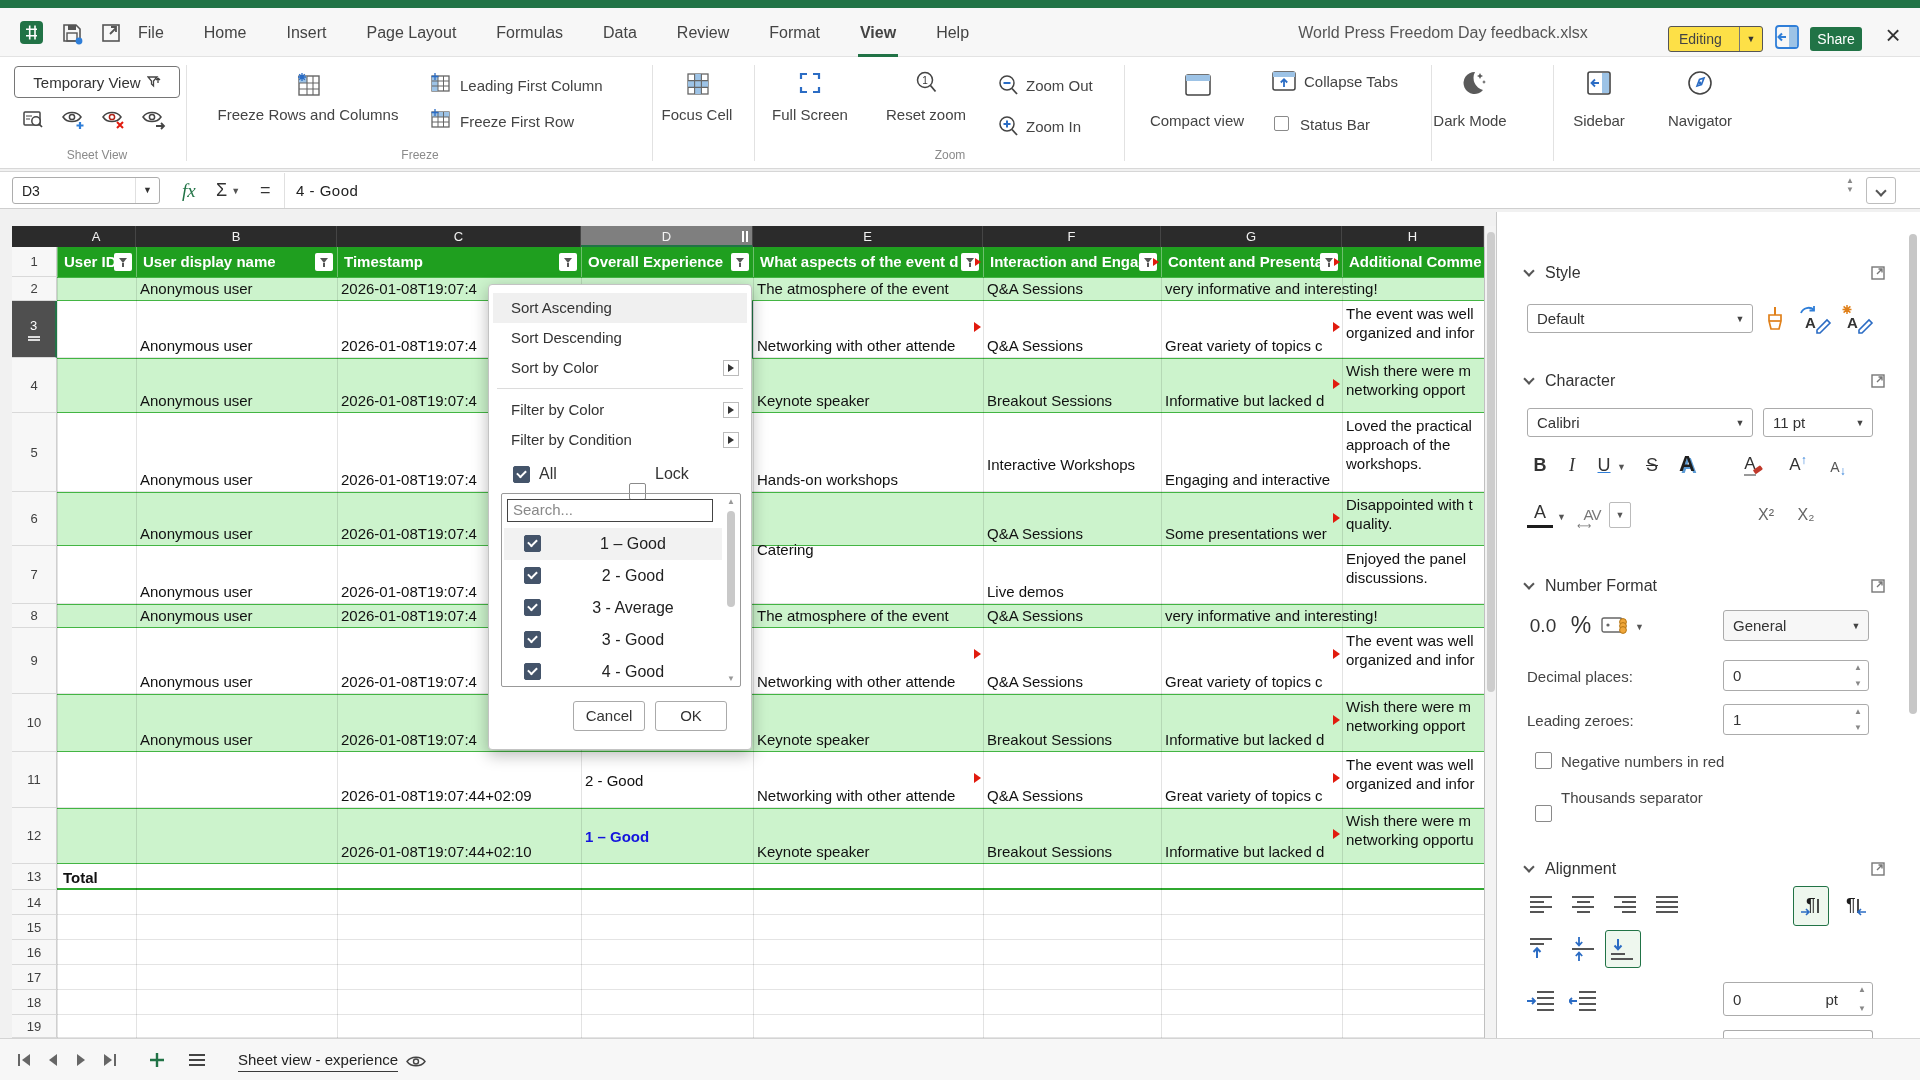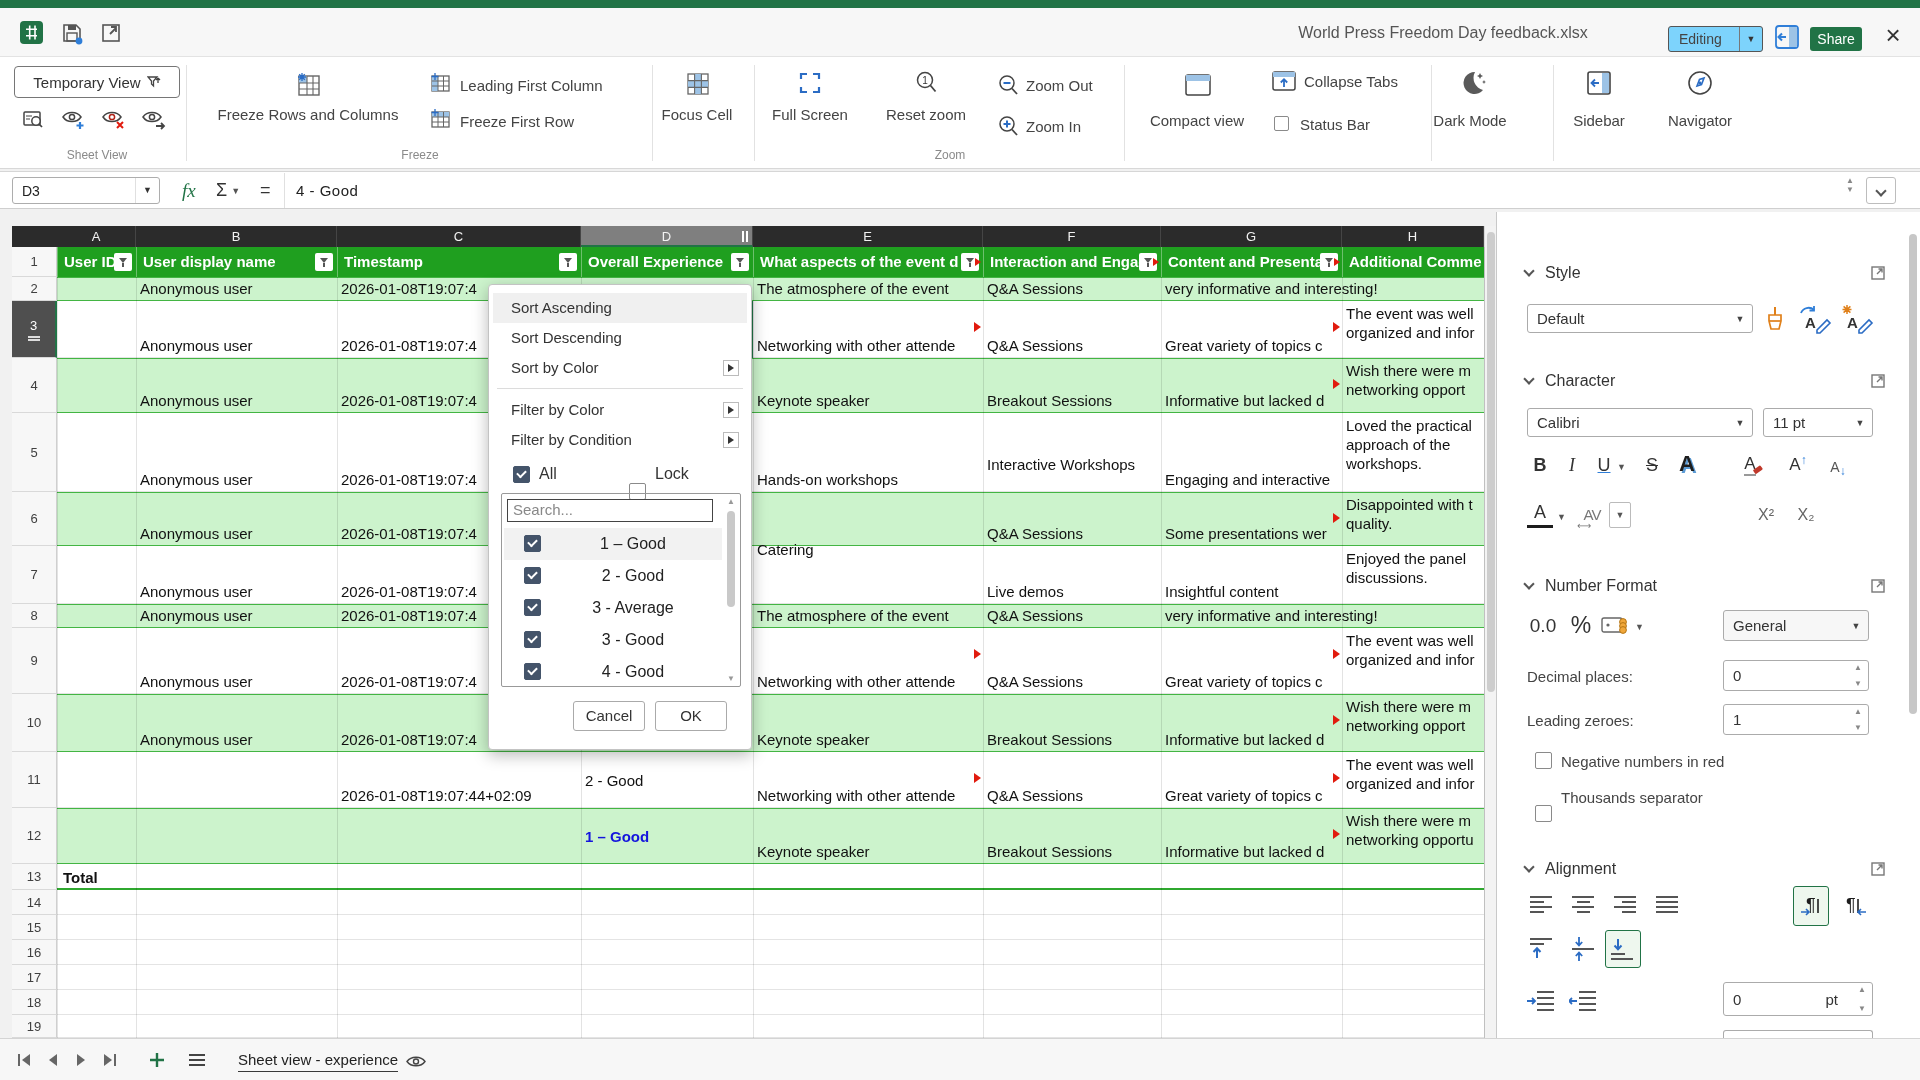--- a/index.html
+++ b/index.html
@@ -7,21 +7,21 @@
 .abs{position:absolute}
 svg{display:block}
 
 #topstrip{left:0;top:0;width:1920px;height:8px;background:#217346}
 #menubar{left:0;top:8px;width:1920px;height:49px;background:#f7f7f7;border-bottom:1px solid #e3e3e3}
 #menu-items{position:absolute;left:118px;top:0;height:49px;display:flex;align-items:center}
 .mi{padding:0 20px;font-size:16px;color:#444;height:49px;line-height:49px;position:relative;cursor:default}
 .mi.active{font-weight:bold}
 .mi.active::after{content:"";position:absolute;left:18px;right:18px;bottom:0;height:3px;background:#217346}
 #doc-title{left:1203px;top:0;width:480px;height:49px;line-height:49px;text-align:center;font-size:16px;color:#555;white-space:nowrap;overflow:hidden}
-#editing-btn{left:1668px;top:18px;width:95px;height:26px;border:1px solid #555;border-radius:3px;background:#7dd3fc;display:flex;align-items:center;font-size:14px}
+#editing-btn{left:1668px;top:18px;width:95px;height:26px;border:1px solid #555;border-radius:3px;background:#fde047;display:flex;align-items:center;font-size:14px}
 #editing-btn .lbl{padding-left:10px;flex:1}
 #editing-btn .sep{width:1px;height:24px;background:#777}
 #editing-btn .car{width:22px;text-align:center;font-size:9px;color:#333}
 #share-btn{left:1810px;top:19px;width:52px;height:24px;background:#217346;color:#fff;border-radius:3px;font-size:14px;text-align:center;line-height:24px}
 #close-x{left:1878px;top:10px;width:30px;height:34px;font-size:26px;line-height:34px;text-align:center;color:#333}
 
 #ribbon{left:0;top:57px;width:1920px;height:112px;background:#fff;border-bottom:1px solid #d8d8d8}
 .rdiv{position:absolute;top:8px;width:1px;height:96px;background:#e2e2e2}
 .grp-lbl{position:absolute;top:91px;font-size:12px;color:#8a8a8a;text-align:center}
 .rtxt{position:absolute;font-size:15px;color:#444;white-space:nowrap}
@@ -120,20 +120,32 @@
         <rect x="7" y="12" width="10" height="8" fill="none" stroke="#555" stroke-width="1.4"></rect>
         <circle cx="19" cy="20" r="3.4" fill="#2f7ed8"></circle>
       </svg>
   </div>
   <div class="abs" style="left:100px;top:14px">
     <svg width="22" height="22">
         <rect x="3" y="3" width="16" height="16" fill="none" stroke="#555" stroke-width="1.6"></rect>
         <path d="M10 12l6-6M11 5h5v5" fill="none" stroke="#555" stroke-width="1.8"></path>
       </svg>
   </div>
+  <div id="menu-items">
+      <div class="mi">File</div>
+      <div class="mi">Home</div>
+      <div class="mi">Insert</div>
+      <div class="mi">Page Layout</div>
+      <div class="mi">Formulas</div>
+      <div class="mi">Data</div>
+      <div class="mi">Review</div>
+      <div class="mi">Format</div>
+      <div class="mi active">View</div>
+      <div class="mi">Help</div>
+    </div>
   <div class="abs" id="doc-title">World Press Freedom Day feedback.xlsx</div>
   <div class="abs" id="editing-btn">
     <span class="lbl">Editing</span>
     <span class="sep"></span>
     <span class="car">▼</span>
   </div>
   <div class="abs" style="left:1773px;top:15px">
     <svg width="28" height="28">
         <rect x="3" y="3" width="22" height="22" rx="3" fill="none" stroke="#2f7ed8" stroke-width="1.8"></rect>
         <rect x="16" y="4" width="8" height="20" fill="#9dc3e6"></rect>
@@ -453,21 +465,20 @@
     <div class="cell" style="left: 329px; top: 266px; width: 236px; height: 54px; overflow: hidden; z-index: 3;">2026-01-08T19:07:4</div>
     <div class="cell" style="left: 745px; top: 266px; width: 222px; height: 70px; overflow: hidden; z-index: 3;">Catering</div>
     <div class="cell" style="left: 975px; top: 266px; width: 170px; height: 54px; overflow: hidden; z-index: 3;">Q&amp;A Sessions</div>
     <div class="cell" style="left: 1153px; top: 266px; width: 173px; height: 54px; overflow: hidden; z-index: 3;">Some presentations wer</div>
     <div class="hl" style="left: 1334px; top: 269px; width: 134px;">Disappointed with t</div>
     <div class="hl" style="left: 1334px; top: 288px; width: 134px;">quality.</div>
     <div class="rarrow" style="left: 1321px; top: 287px;"></div>
     <div class="cell" style="left: 128px; top: 320px; width: 193px; height: 58px; overflow: hidden; z-index: 3;">Anonymous user</div>
     <div class="cell" style="left: 329px; top: 320px; width: 236px; height: 58px; overflow: hidden; z-index: 3;">2026-01-08T19:07:4</div>
     <div class="cell" style="left: 975px; top: 320px; width: 170px; height: 58px; overflow: hidden; z-index: 3;">Live demos</div>
-    <div class="cell" style="left: 1153px; top: 320px; width: 173px; height: 58px; overflow: hidden; z-index: 3;">Insightful content</div>
     <div class="hl" style="left: 1334px; top: 323px; width: 134px;">Enjoyed the panel</div>
     <div class="hl" style="left: 1334px; top: 342px; width: 134px;">discussions.</div>
     <div class="cell" style="left: 128px; top: 378px; width: 193px; height: 24px; overflow: hidden; z-index: 3;">Anonymous user</div>
     <div class="cell" style="left: 329px; top: 378px; width: 236px; height: 24px; overflow: hidden; z-index: 3;">2026-01-08T19:07:4</div>
     <div class="cell" style="left: 745px; top: 378px; width: 222px; height: 24px; overflow: hidden; z-index: 3;">The atmosphere of the event</div>
     <div class="cell" style="left: 975px; top: 378px; width: 170px; height: 24px; overflow: hidden; z-index: 3;">Q&amp;A Sessions</div>
     <div class="cell" style="left: 1153px; top: 378px; width: auto; height: 24px; overflow: visible; z-index: 4;">very informative and interesting!</div>
     <div class="cell" style="left: 128px; top: 402px; width: 193px; height: 66px; overflow: hidden; z-index: 3;">Anonymous user</div>
     <div class="cell" style="left: 329px; top: 402px; width: 236px; height: 66px; overflow: hidden; z-index: 3;">2026-01-08T19:07:4</div>
     <div class="cell" style="left: 745px; top: 402px; width: 222px; height: 66px; overflow: hidden; z-index: 3;">Networking with other attende</div>
@@ -487,20 +498,21 @@
     <div class="rarrow" style="left: 1321px; top: 489px;"></div>
     <div class="cell" style="left: 329px; top: 526px; width: 236px; height: 56px; overflow: hidden; z-index: 3;">2026-01-08T19:07:44+02:09</div>
     <div class="cell mid" style="left: 573px; top: 526px; width: 164px; height: 56px; overflow: hidden; z-index: 3;">2 - Good</div>
     <div class="cell" style="left: 745px; top: 526px; width: 222px; height: 56px; overflow: hidden; z-index: 3;">Networking with other attende</div>
     <div class="cell" style="left: 975px; top: 526px; width: 170px; height: 56px; overflow: hidden; z-index: 3;">Q&amp;A Sessions</div>
     <div class="cell" style="left: 1153px; top: 526px; width: 173px; height: 56px; overflow: hidden; z-index: 3;">Great variety of topics c</div>
     <div class="hl" style="left: 1334px; top: 529px; width: 134px;">The event was well</div>
     <div class="hl" style="left: 1334px; top: 548px; width: 134px;">organized and infor</div>
     <div class="rarrow" style="left: 962px; top: 547px;"></div>
     <div class="rarrow" style="left: 1321px; top: 547px;"></div>
+    <div class="cell" style="left: 329px; top: 582px; width: 236px; height: 56px; overflow: hidden; z-index: 3;">2026-01-08T19:07:44+02:10</div>
     <div class="cell mid blue" style="left: 573px; top: 582px; width: 164px; height: 56px; overflow: hidden; z-index: 3;">1 – Good</div>
     <div class="cell" style="left: 745px; top: 582px; width: 222px; height: 56px; overflow: hidden; z-index: 3;">Keynote speaker</div>
     <div class="cell" style="left: 975px; top: 582px; width: 170px; height: 56px; overflow: hidden; z-index: 3;">Breakout Sessions</div>
     <div class="cell" style="left: 1153px; top: 582px; width: 173px; height: 56px; overflow: hidden; z-index: 3;">Informative but lacked d</div>
     <div class="hl" style="left: 1334px; top: 585px; width: 134px;">Wish there were m</div>
     <div class="hl" style="left: 1334px; top: 604px; width: 134px;">networking opportu</div>
     <div class="rarrow" style="left: 1321px; top: 603px;"></div>
     <div class="cell" style="left: 51px; top: 638px; width: 120px; height: 26px; font-weight: bold;">Total</div>
     <div id="d3sel" style="position: absolute; left: 569px; top: 75px; width: 172px; height: 57px; border: 2px solid rgb(33, 115, 70); z-index: 6;"></div>
   </div>

